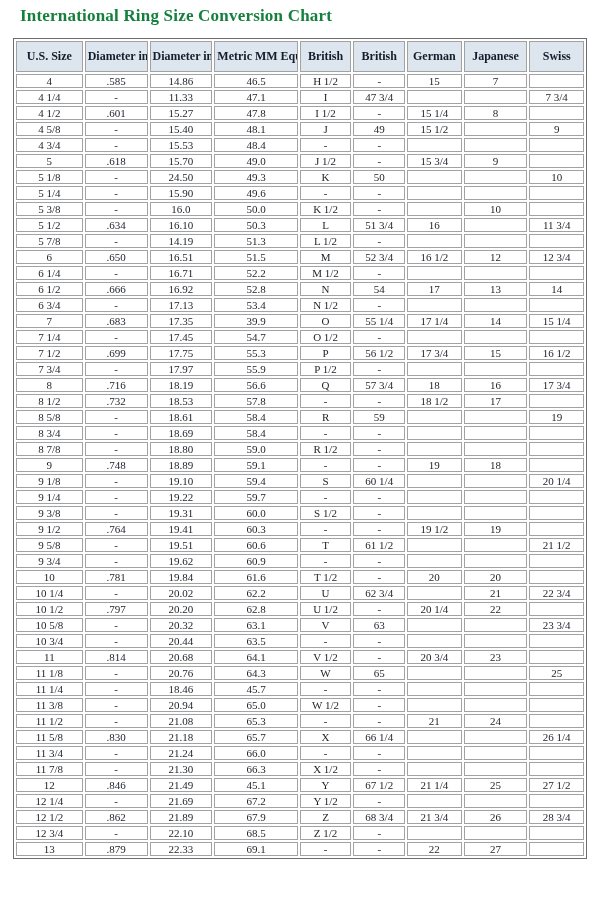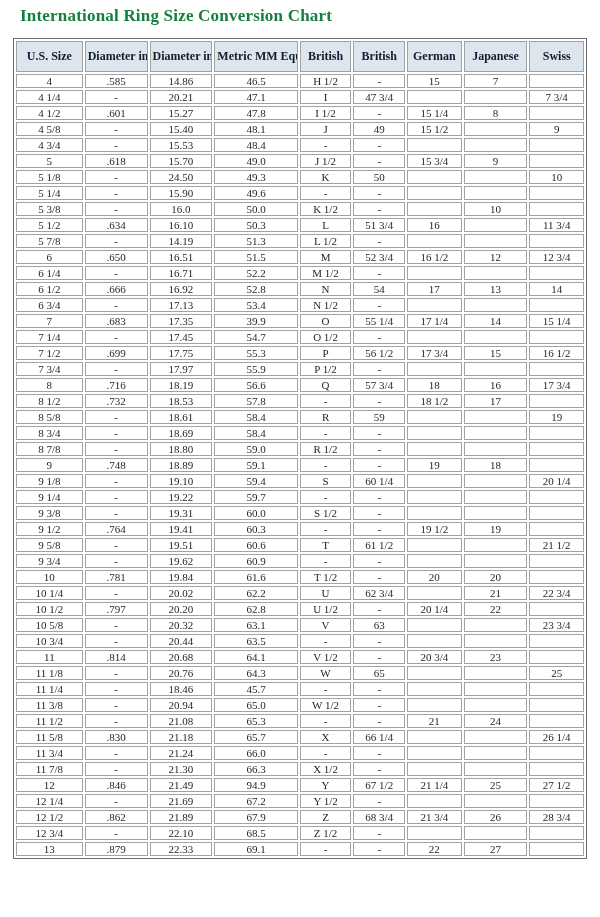--- a/index.html
+++ b/index.html
@@ -78,21 +78,21 @@
           <td>46.5</td>
           <td>H 1/2</td>
           <td>-</td>
           <td>15</td>
           <td>7</td>
           <td></td>
         </tr>
         <tr>
           <td>4 1/4</td>
           <td>-</td>
-          <td>20.21</td>
+          <td>11.33</td>
           <td>47.1</td>
           <td>I</td>
           <td>47 3/4</td>
           <td></td>
           <td></td>
           <td>7 3/4</td>
         </tr>
         <tr>
           <td>4 1/2</td>
           <td>.601</td>
@@ -552,21 +552,21 @@
           <td>X 1/2</td>
           <td>-</td>
           <td></td>
           <td></td>
           <td></td>
         </tr>
         <tr>
           <td>12</td>
           <td>.846</td>
           <td>21.49</td>
-          <td>94.9</td>
+          <td>45.1</td>
           <td>Y</td>
           <td>67 1/2</td>
           <td>21 1/4</td>
           <td>25</td>
           <td>27 1/2</td>
         </tr>
         <tr>
           <td>12 1/4</td>
           <td>-</td>
           <td>21.69</td>

